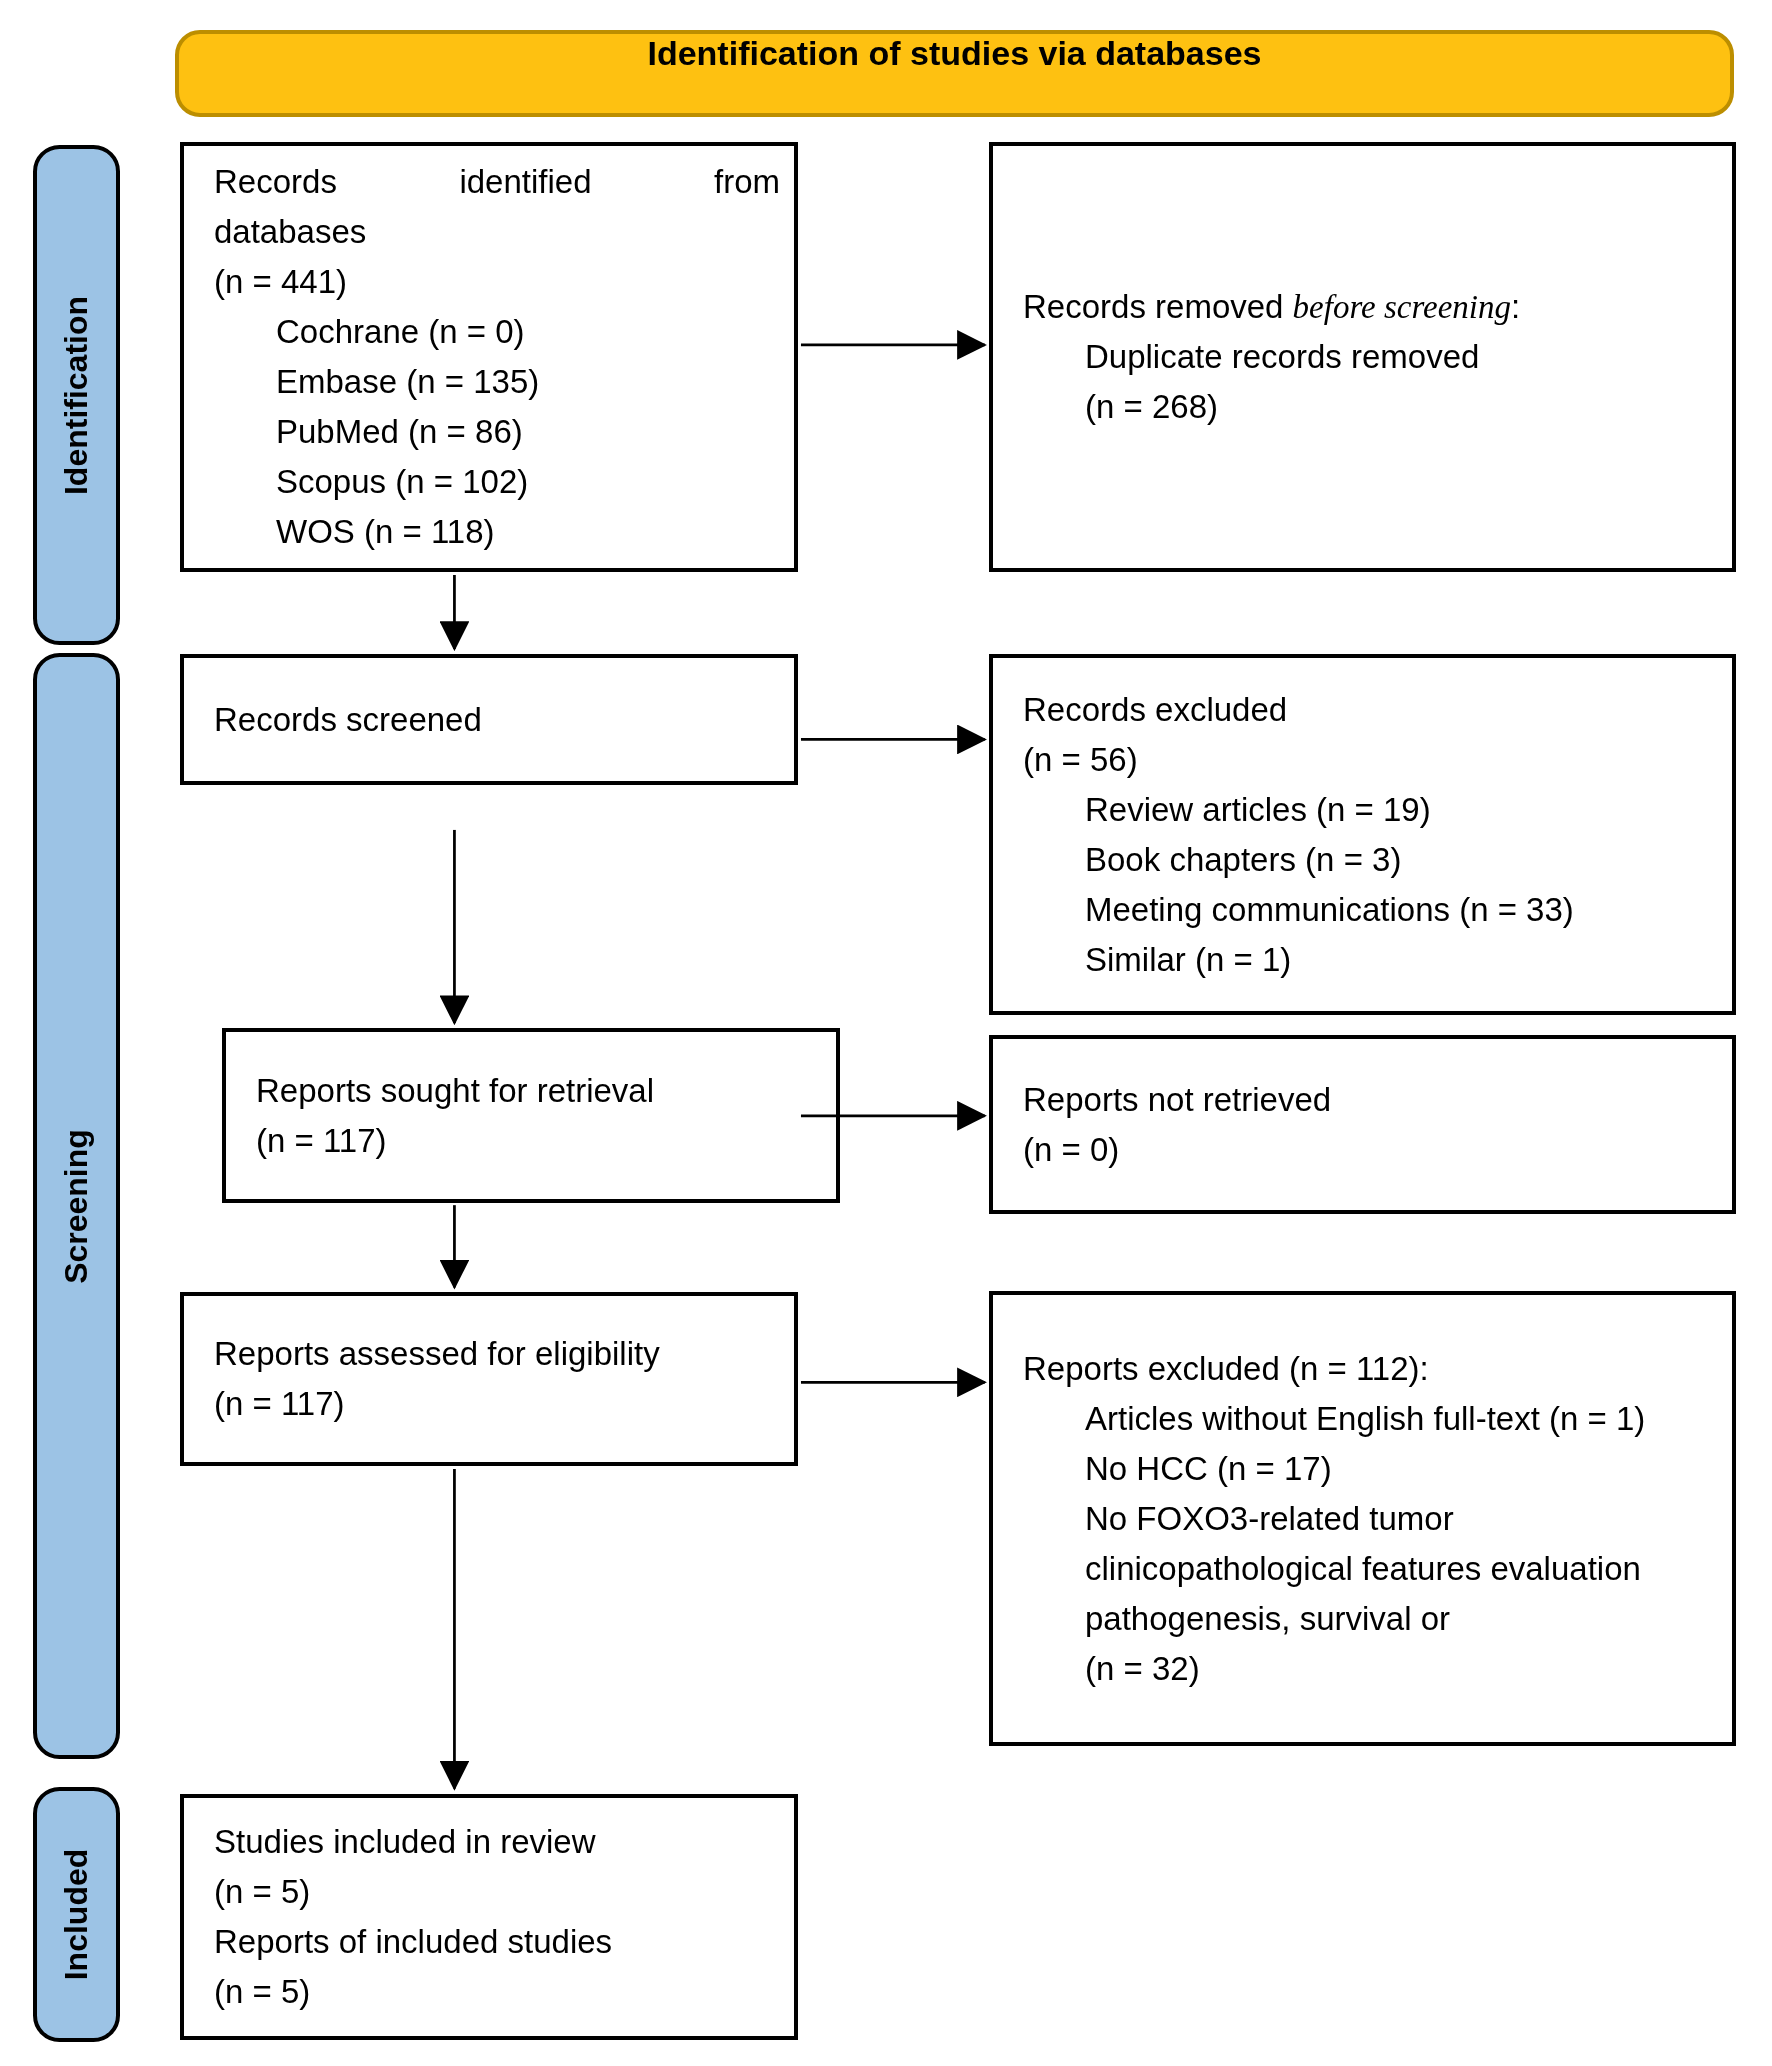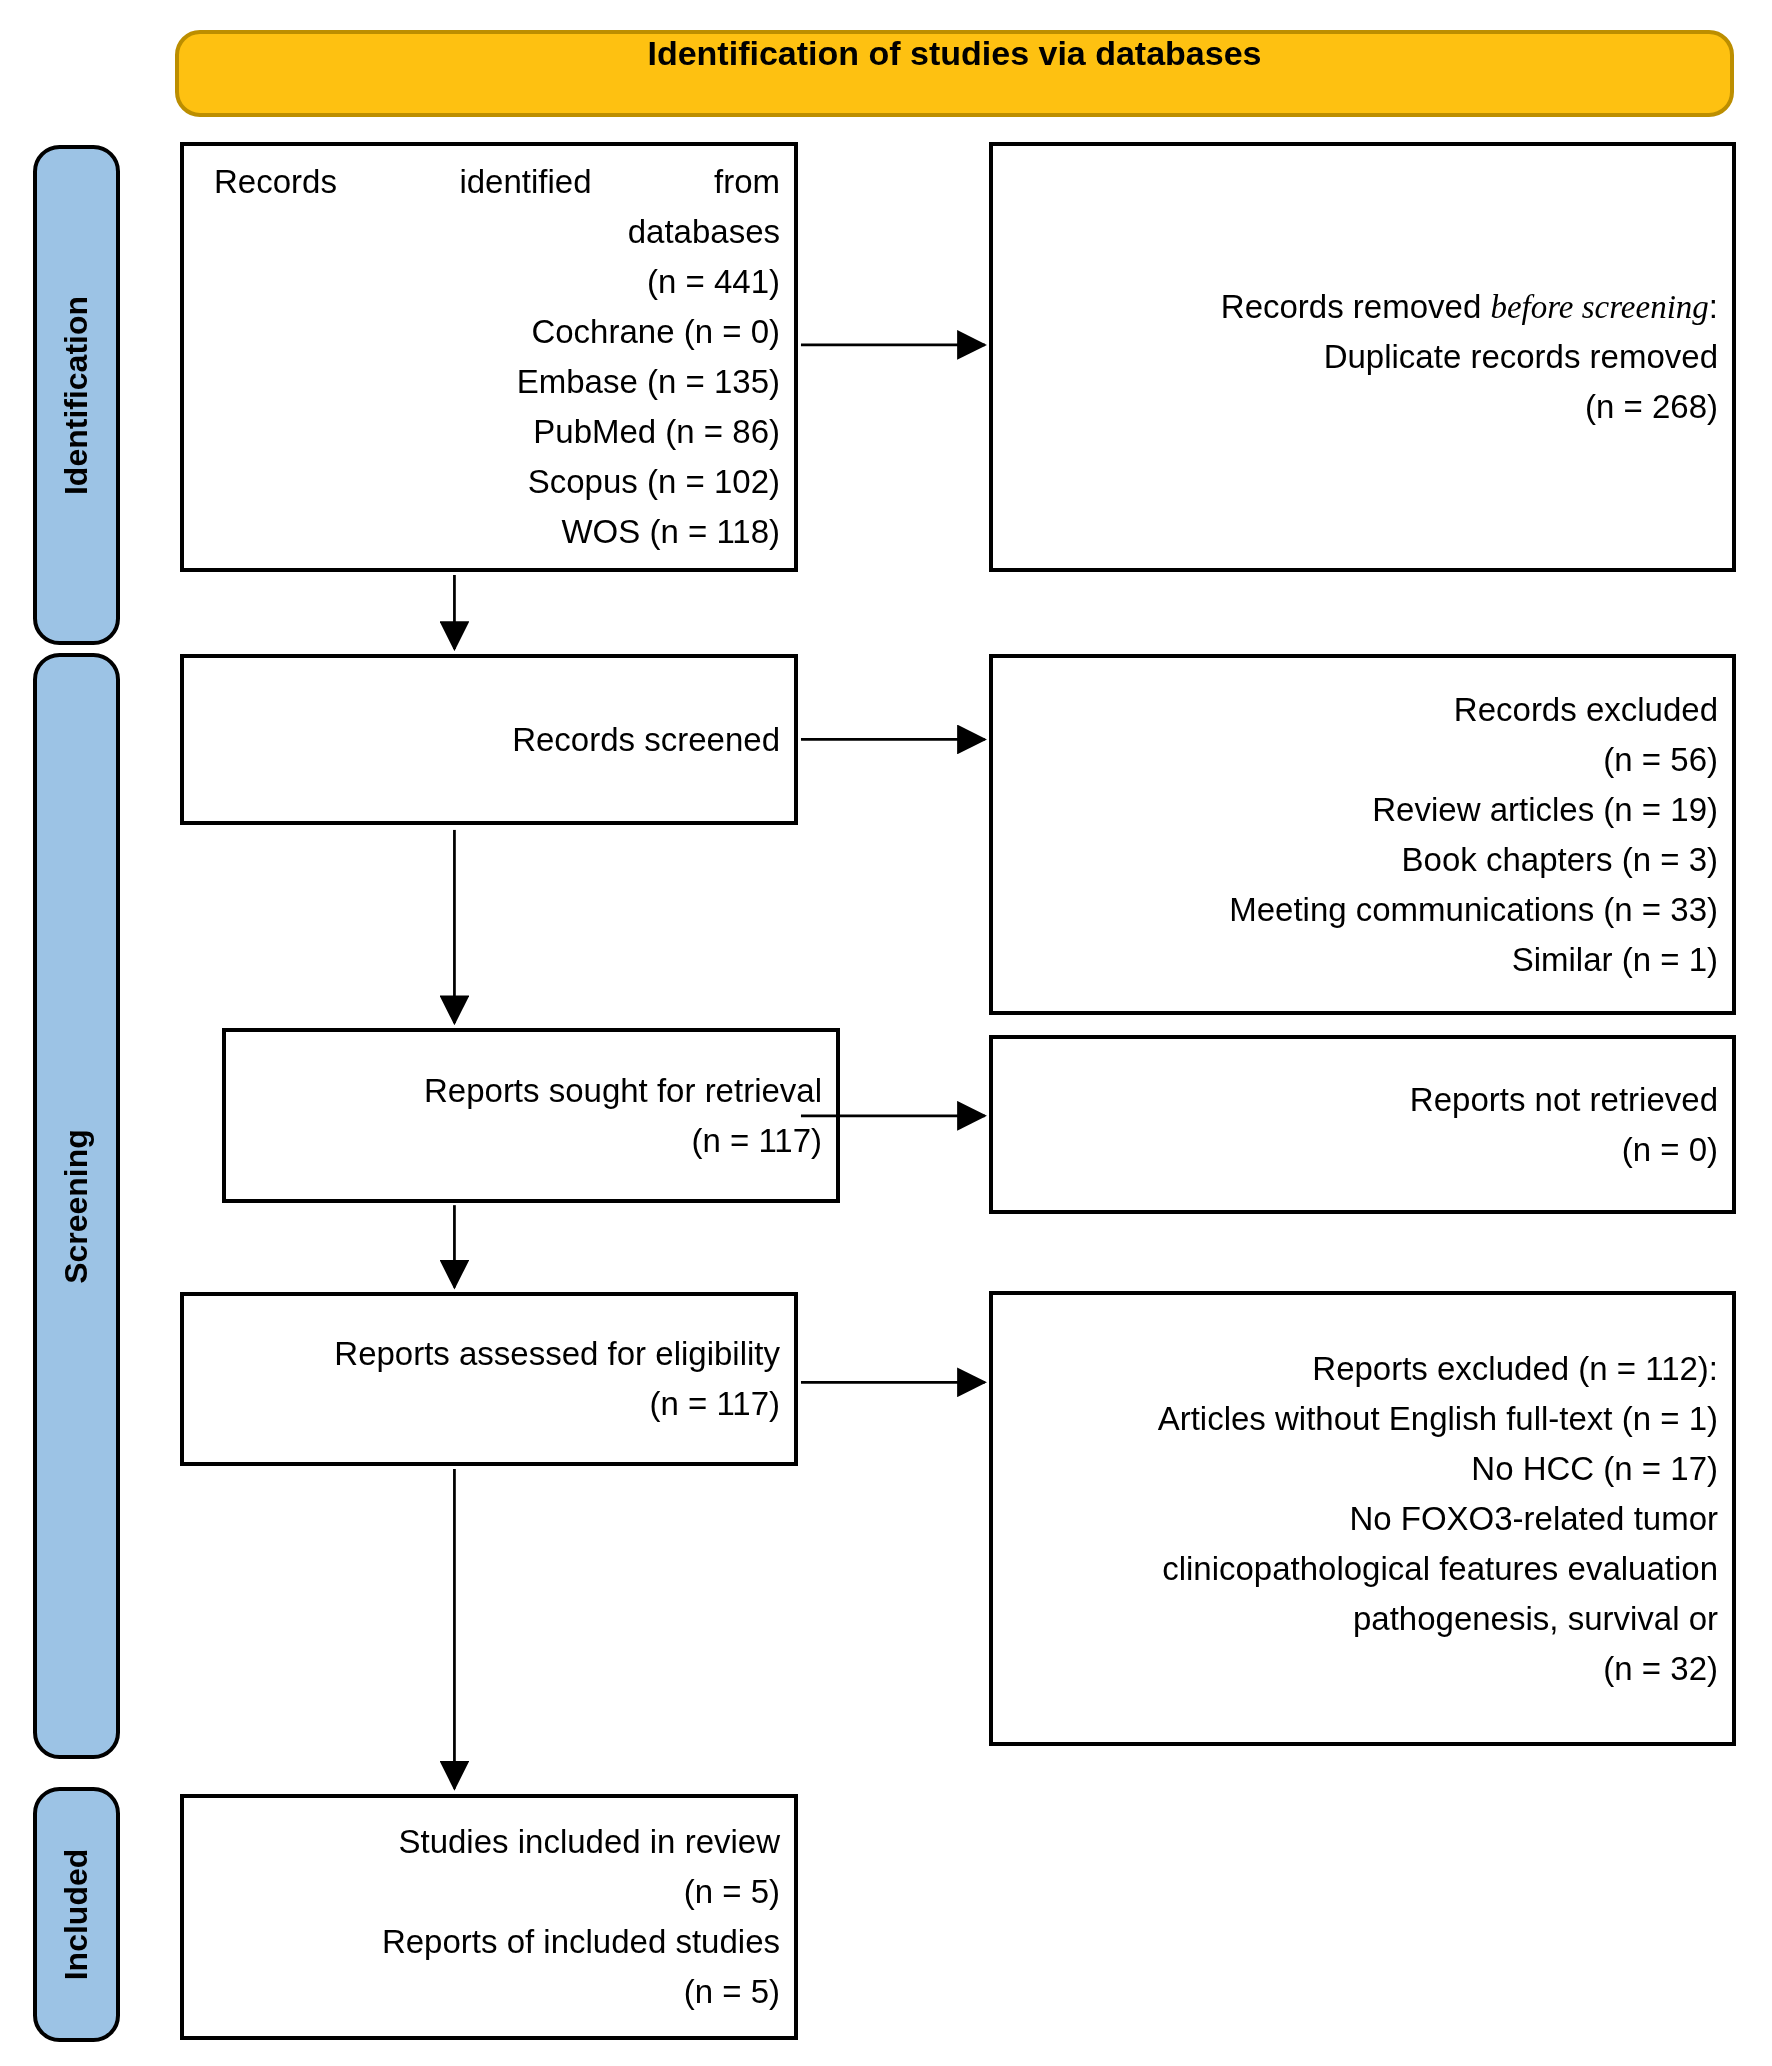--- a/index.html
+++ b/index.html
@@ -48,29 +48,29 @@
     border:4.4px solid #000000;
     display:flex; flex-direction:column; justify-content:center;
     padding:11px 14px 11px 30px;
     font-size:33px; line-height:50px;
   }
   .col-left  { left:180px;  width:618px; }
   .col-right { left:989px; width:747px; }
 
   #box-records-identified   { top:142px;  height:430px; }
   #box-records-removed      { top:142px;  height:430px; }
-  #box-records-screened     { top:654px; height:171px; }
+  #box-records-screened     { top:654px; height:131px; }
   #box-records-excluded     { top:654px; height:361px; }
   #box-reports-sought       { top:1028px; height:175px;margin-left:42px; }
   #box-reports-not-retrieved{ top:1035px; height:179px; }
   #box-reports-assessed     { top:1292px; height:174px; }
   #box-reports-excluded     { top:1291px; height:455px; }
   #box-studies-included     { top:1794px; height:246px; }
 
-  .line { white-space:nowrap;text-align:right; }
+  .line { white-space:nowrap; }
   .line.indent { padding-left:62px; }
   .line.justify { display:flex; justify-content:space-between; white-space:normal; }
   .italic { font-style:italic;font-family:Liberation Serif, serif; }
 
   
   .arrows {
     position:absolute; left:0; top:0;
     pointer-events:none;
   }
   .arrows line { stroke:#000000; stroke-width:5px; }

